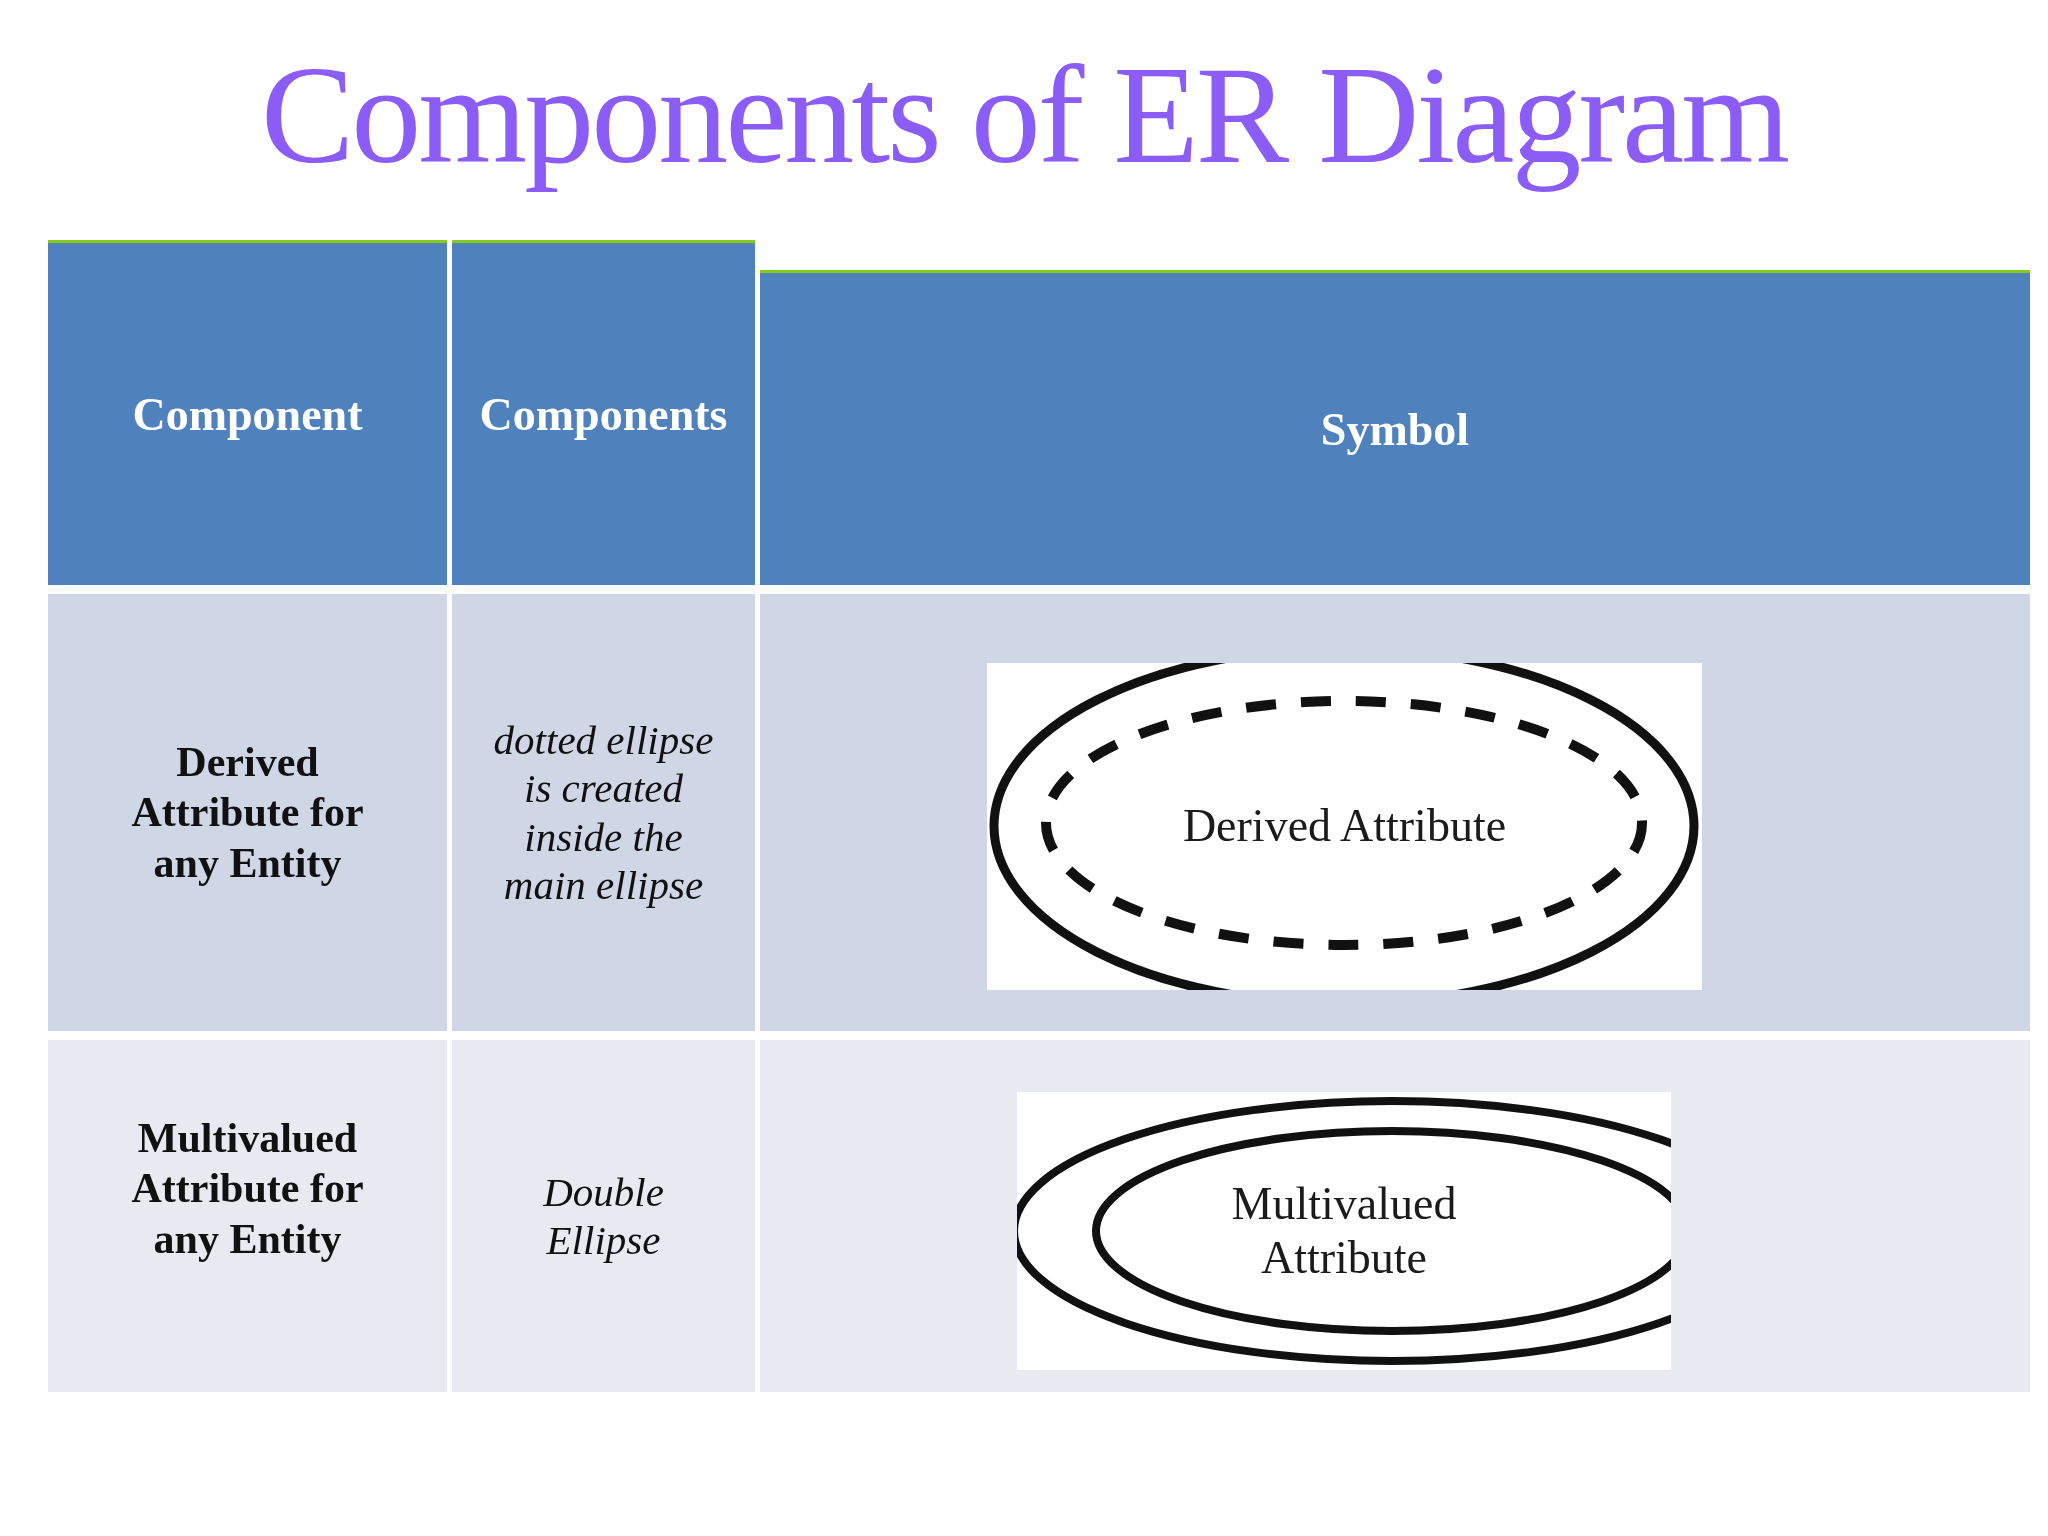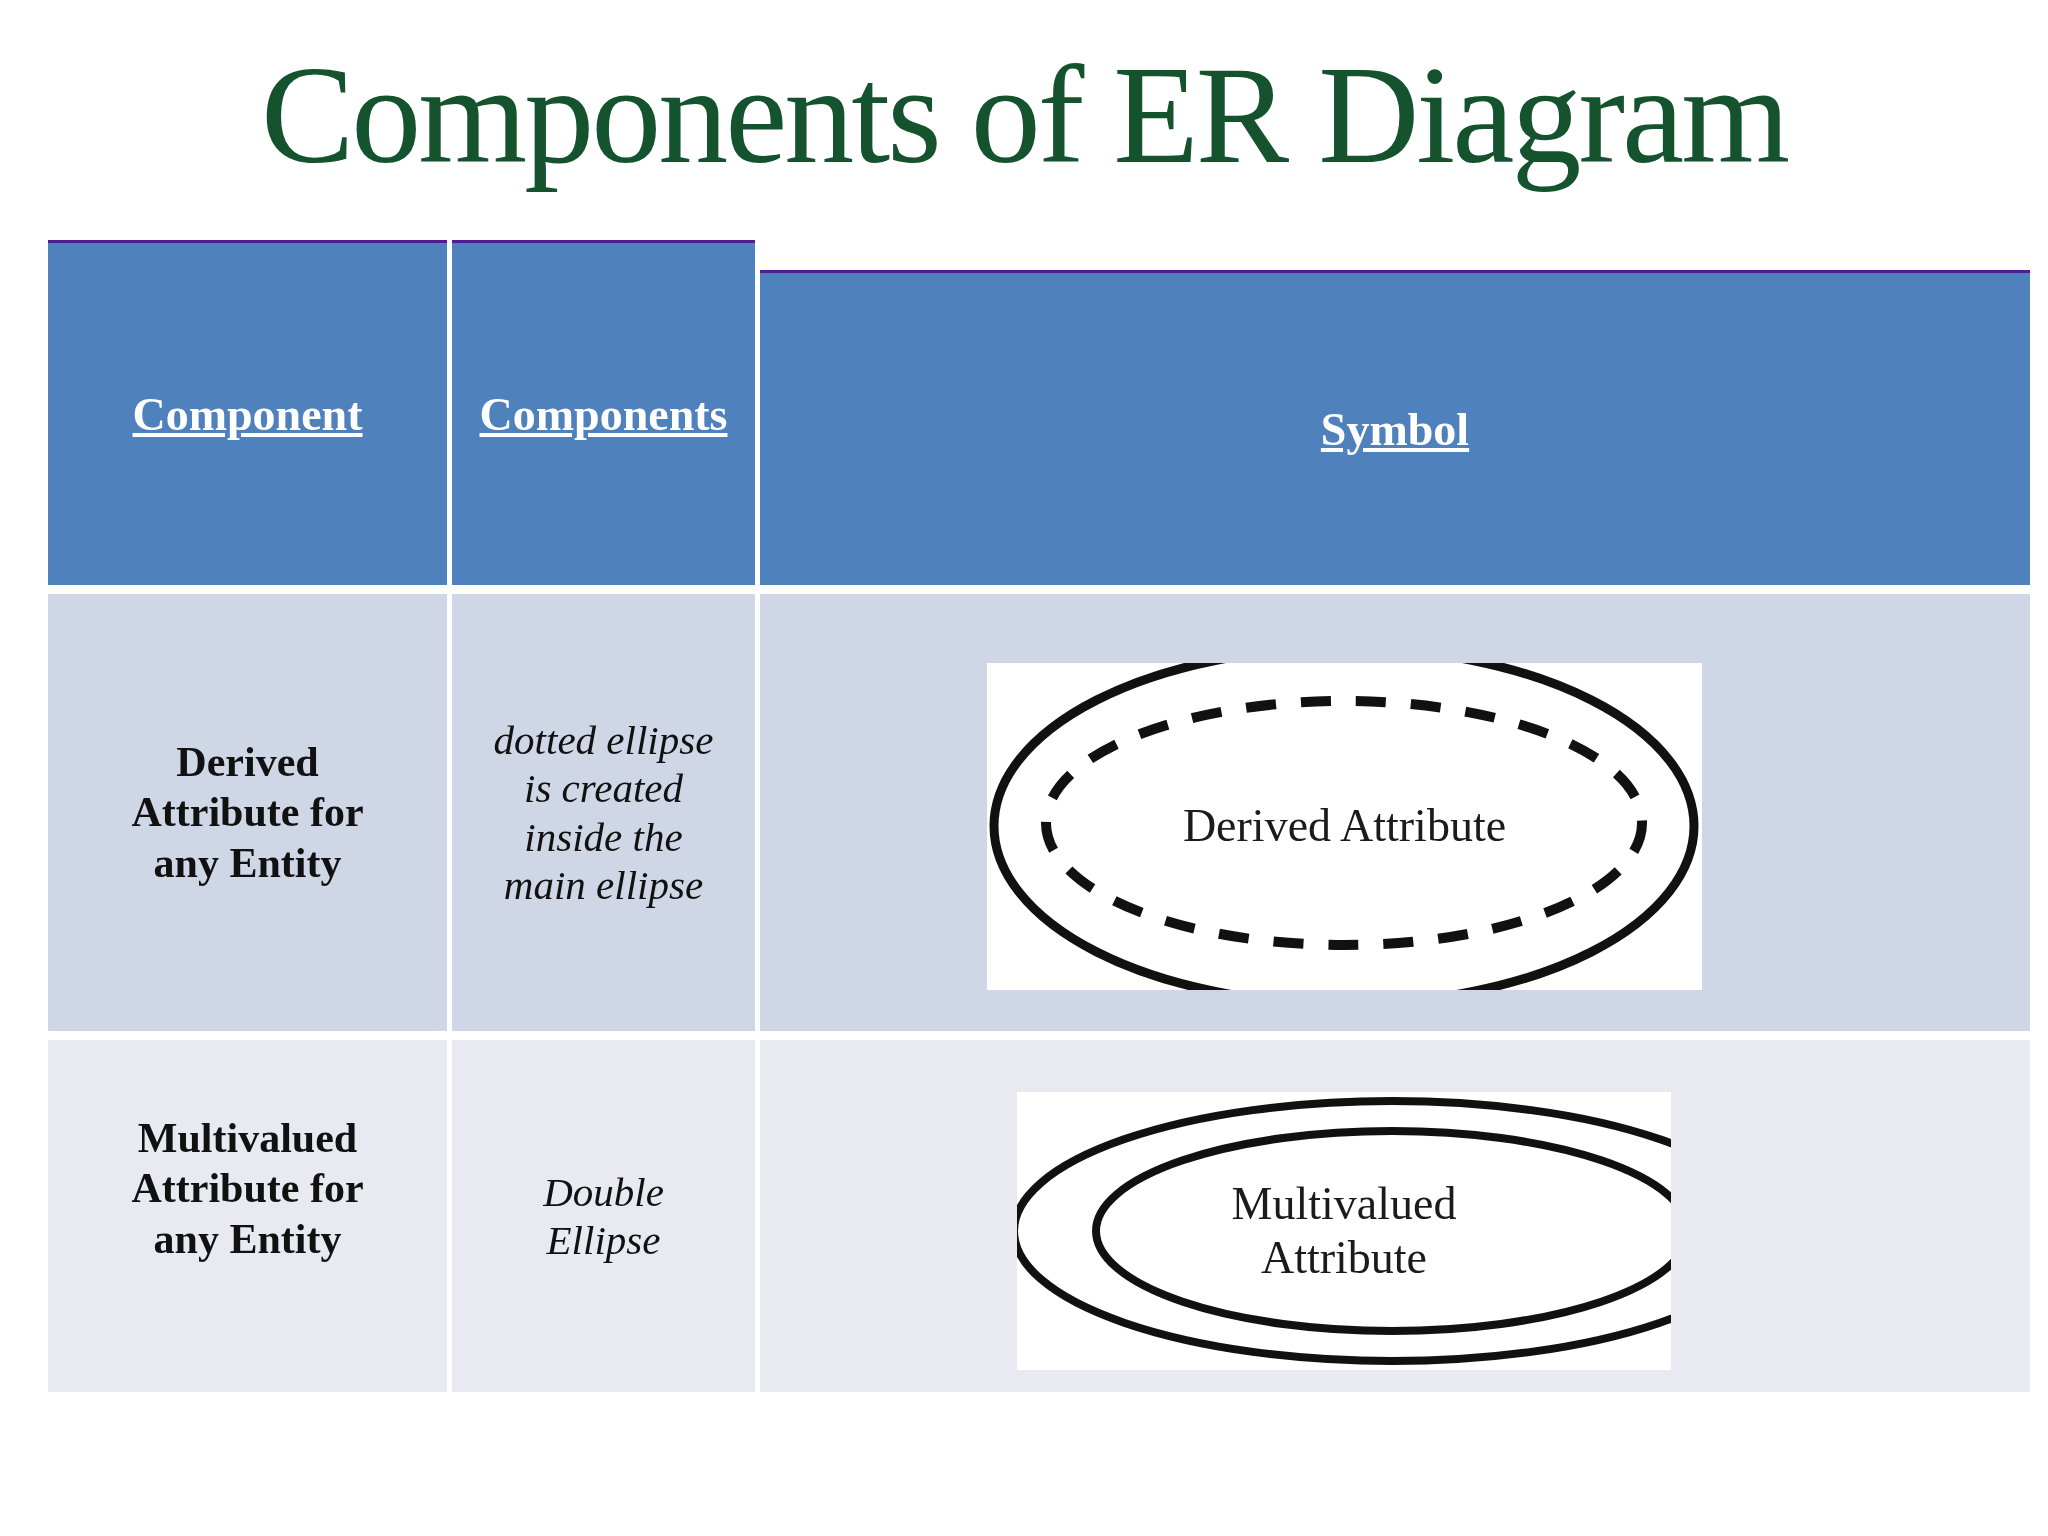--- a/index.html
+++ b/index.html
@@ -12,21 +12,21 @@
   }
   .title{
     position:absolute;
     top:34px;left:0;width:100%;
     margin:0;
     text-align:center;
     font-family:"Liberation Serif", serif;
     font-size:140px;
     font-weight:400;
     letter-spacing:-3px;
-    color:#14532d;
+    color:#8b5cf6;
     white-space:nowrap;
   }
   .er-table{
     position:absolute;
     left:48px;top:240px;
     width:1982px;height:1152px;
     display:grid;
     grid-template-columns:399px 303px 1270px;
     grid-template-rows:345px 437px 352px;
     column-gap:5px;
@@ -37,22 +37,21 @@
     display:flex;
     align-items:center;
     justify-content:center;
     text-align:center;
   }
   .head{
     background:var(--header_bg,#4F81BD);
     color:var(--header_text,#ffffff);
     font-weight:bold;
     font-size:46px;
-    border-top:3px solid #4c1d95;
-    text-decoration:underline;
+    border-top:3px solid #84cc16;
   }
   .r1{background:var(--row1_bg,#CFD6E6);justify-content:center;}
   .r2{background:var(--row2_bg,#E9EAF1);}
   .comp-txt{
     font-weight:bold;
     font-size:42px;
     line-height:1.2;
     color:var(--body_text,#111111);
     max-width:300px;
   }

